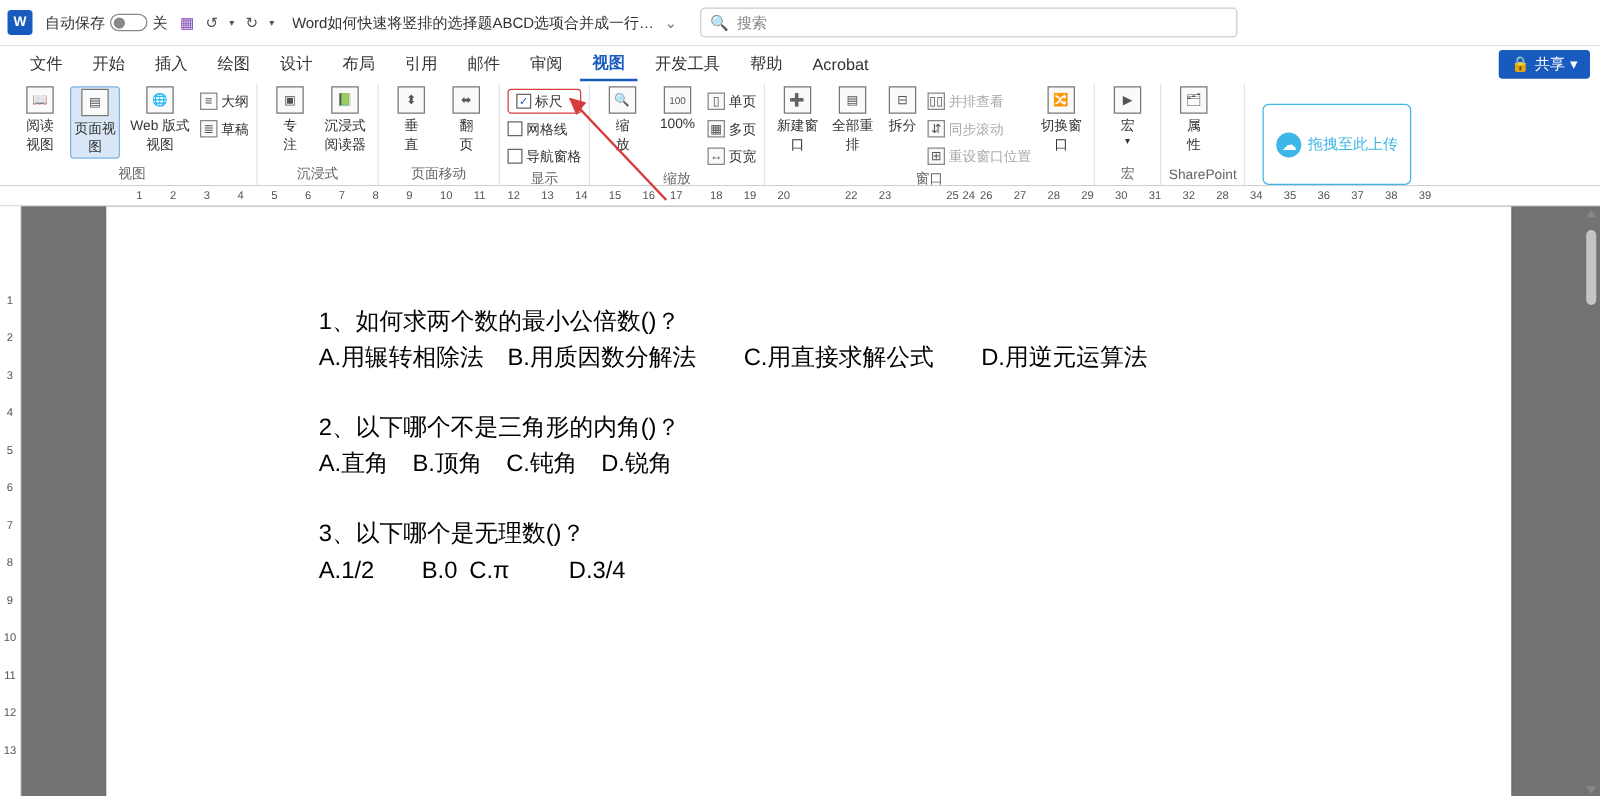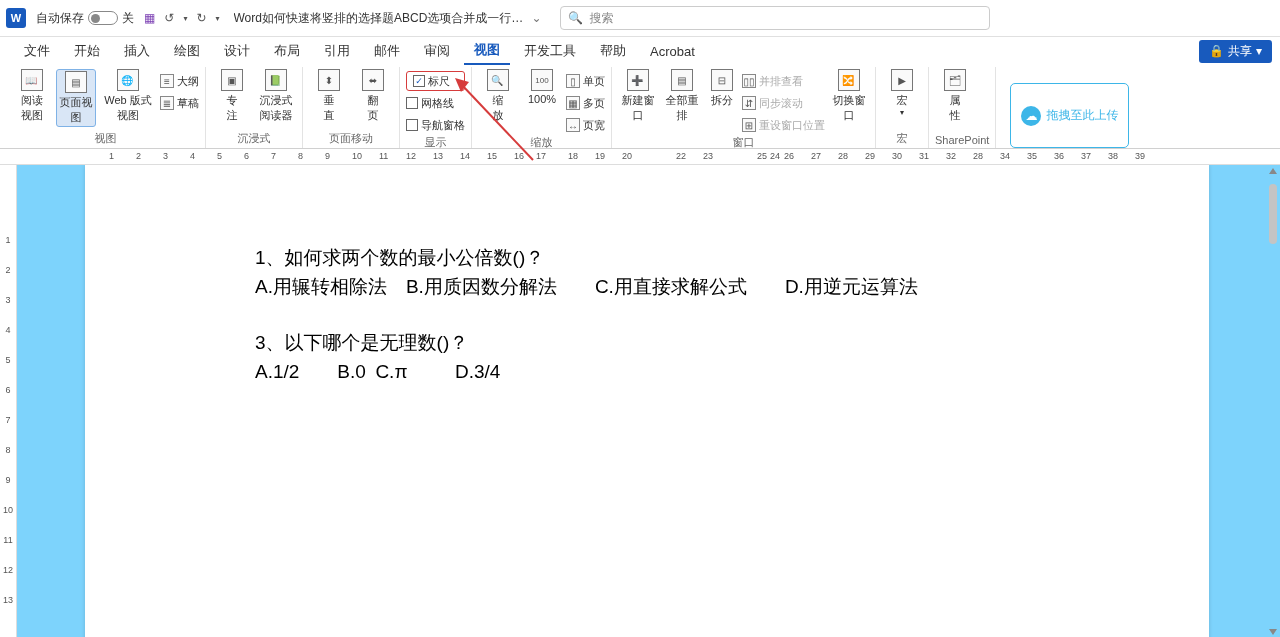--- a/index.html
+++ b/index.html
@@ -36,21 +36,21 @@
 .ruler-highlight{border:1.5px solid #d63c3c;border-radius:3px;padding:0 6px}
 .arrow{position:absolute;left:455px;top:78px;pointer-events:none;z-index:5}
 .upload{border:1px solid #3db6e8;border-radius:5px;display:flex;align-items:center;gap:5px;padding:4px 10px;color:#3db6e8;font-size:12px;margin-left:14px;margin-top:16px}
 .upload .u-ico{width:20px;height:20px;background:#3db6e8;border-radius:50%;color:#fff;display:flex;align-items:center;justify-content:center}
 .collapse{position:absolute;right:12px;bottom:4px;color:#555;cursor:pointer}
 .ruler-h{height:16px;background:#fff;position:relative;font-size:9px;color:#555;border-bottom:1px solid #ddd}
 .ruler-h .tick{position:absolute;top:2px}
 .workspace{display:flex;height:472px}
 .ruler-v{width:17px;background:#fff;font-size:9px;color:#555;display:flex;flex-direction:column;align-items:center;border-right:1px solid #ddd;padding-top:70px}
 .ruler-v div{height:30px}
-.docarea{flex:1;background:#7dd3fc;position:relative;overflow:hidden}
+.docarea{flex:1;background:#737373;position:relative;overflow:hidden}
 .page{position:absolute;left:68px;top:0;width:1124px;height:620px;background:#fff;box-shadow:0 0 4px rgba(0,0,0,.15)}
 .content{position:absolute;left:170px;top:78px;width:800px;font-family:"SimSun","宋体",serif;font-size:19px;color:#000;line-height:1.55}
 .content p{margin-bottom:0}
 .content .blk{margin-bottom:26px}
 .sb{position:absolute;right:2px;top:168px;width:10px;bottom:2px;display:flex;flex-direction:column;align-items:center}
 .sb .thumb{width:8px;height:60px;background:#c4c4c4;border-radius:4px;margin-top:10px}
 .sb .arr{width:0;height:0;border-left:4px solid transparent;border-right:4px solid transparent}
 </style>
 </head>
 <body>
@@ -337,20 +337,24 @@
       <div>13</div>
   </div>
   <div class="docarea">
     <div class="page">
       <div class="content">
         <div class="blk">
           <p>1、如何求两个数的最小公倍数()？</p>
           <p>A.用辗转相除法 B.用质因数分解法  C.用直接求解公式  D.用逆元运算法</p>
         </div>
         <div class="blk">
+          <p>2、以下哪个不是三角形的内角()？</p>
+          <p>A.直角 B.顶角 C.钝角 D.锐角</p>
+        </div>
+        <div class="blk">
           <p>3、以下哪个是无理数()？</p>
           <p>A.1/2  B.0 C.π   D.3/4</p>
         </div>
       </div>
     </div>
   </div>
 </div>
 
 <div class="sb">
   <div class="arr" style="border-bottom:6px solid #888"></div>

